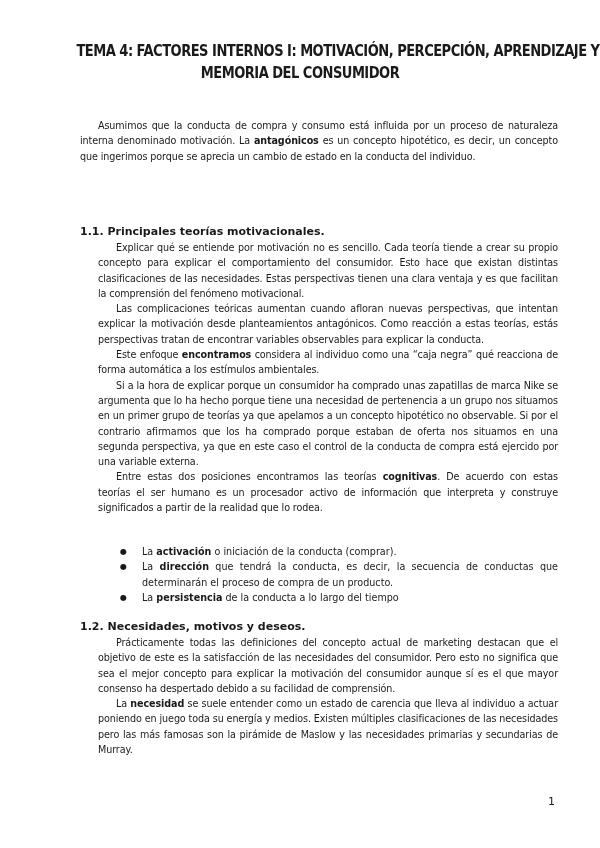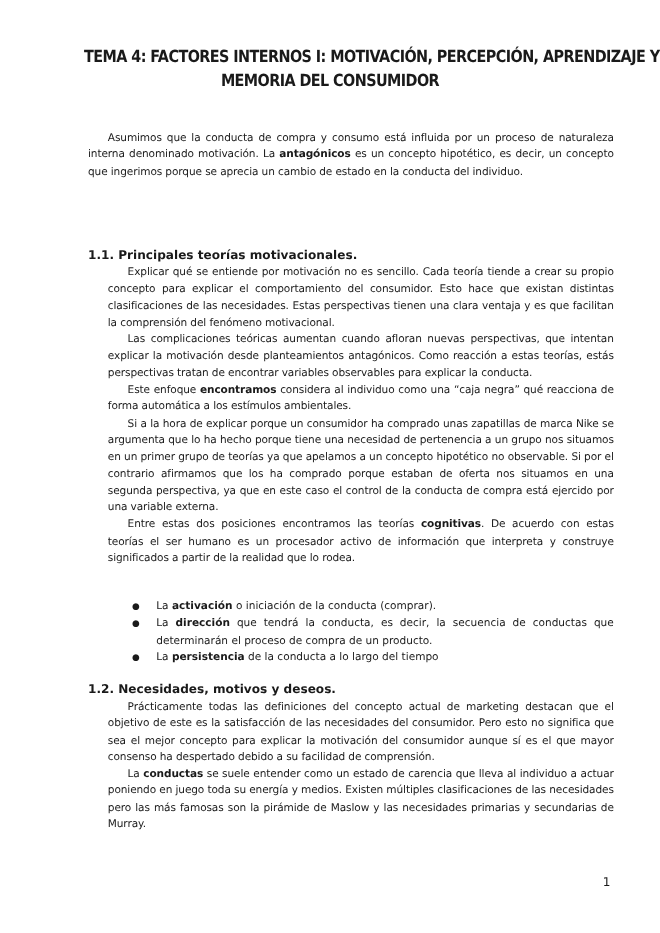--- a/index.html
+++ b/index.html
@@ -47,17 +47,17 @@
   <ul class="bullets" style="top:544px;">
     <li><span>La </span><b>activación</b><span> o iniciación de la conducta (comprar).</span></li>
     <li><span>La </span><b>dirección</b><span> que tendrá la conducta, es decir, la secuencia de conductas que determinarán el proceso de compra de un producto.</span></li>
     <li><span>La </span><b>persistencia</b><span> de la conducta a lo largo del tiempo</span></li>
   </ul>
 
   <div class="h2" style="top:619px;">1.2. Necesidades, motivos y deseos.</div>
 
   <div class="para inner" style="top:635px;">
     <p>Prácticamente todas las definiciones del concepto actual de marketing destacan que el objetivo de este es la satisfacción de las necesidades del consumidor. Pero esto no significa que sea el mejor concepto para explicar la motivación del consumidor aunque sí es el que mayor consenso ha despertado debido a su facilidad de comprensión.</p>
-    <p><span>La </span><b>conductas</b><span> se suele entender como un estado de carencia que lleva al individuo a actuar poniendo en juego toda su energía y medios. Existen múltiples clasificaciones de las necesidades pero las más famosas son la pirámide de Maslow y las necesidades primarias y secundarias de Murray.</span></p>
+    <p><span>La </span><b>necesidad</b><span> se suele entender como un estado de carencia que lleva al individuo a actuar poniendo en juego toda su energía y medios. Existen múltiples clasificaciones de las necesidades pero las más famosas son la pirámide de Maslow y las necesidades primarias y secundarias de Murray.</span></p>
   </div>
 
   <div class="pagenum">1</div>
 </div>
 
 </body></html>

